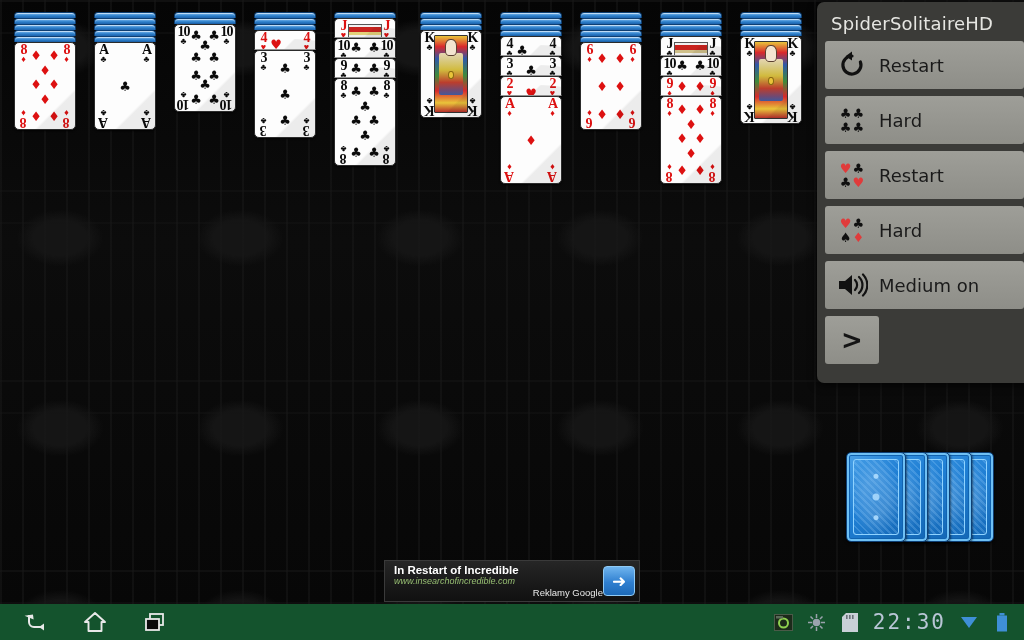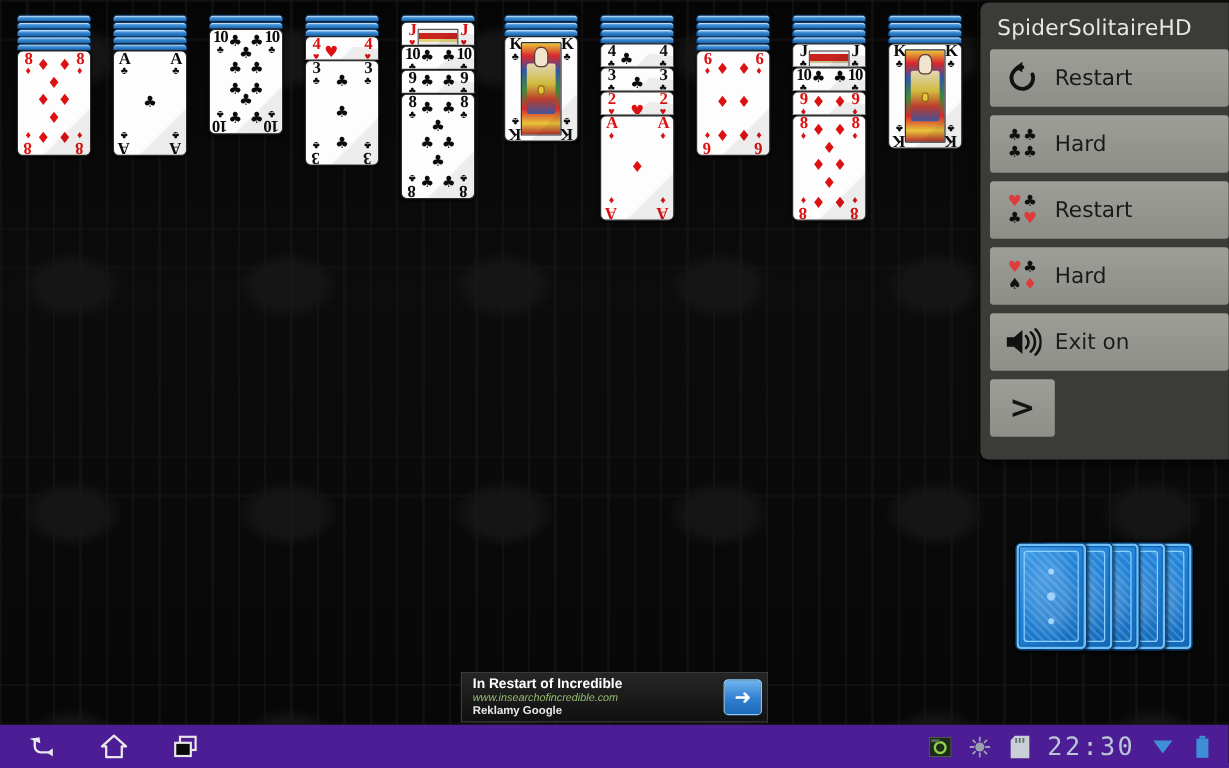--- a/index.html
+++ b/index.html
@@ -159,32 +159,32 @@
 
   
   #ad{
     position:absolute; left:384px; top:560px; width:256px; height:42px;
     background: linear-gradient(180deg,#262626 0%, #101010 100%);
     border:1px solid #3a3a3a; display:flex; align-items:center; padding:0 4px;
   }
   #ad .adtxt{ flex:1; padding-left:5px; }
   #ad .adtitle{ color:#ffffff; font-size:11.5px; font-weight:bold; line-height:12px; }
   #ad .adurl{ color:#97bf72; font-size:9px; line-height:11px;font-style:italic; }
-  #ad .adtag{ color:#e8e8e8; font-size:9.5px; line-height:11px; font-weight:bold;}
+  #ad .adtag{ color:#e8e8e8; font-size:9.5px; line-height:11px; font-weight:normal;text-align:right;}
   #ad .adbtn{
     width:32px; height:30px; border-radius:4px;
     background: linear-gradient(180deg,#6fb4ee 0%, #2f7fd0 55%, #1d6ab8 100%);
     border:1px solid #8fcaf5; display:flex; align-items:center; justify-content:center;
     color:#fff; font-size:17px;
   }
 
   
   #sysbar{
     position:absolute; left:0; top:604px; width:1024px; height:36px;
-    background:#4c1d95; display:flex; align-items:center;gap:48px;
+    background:#14532d; display:flex; align-items:center;gap:48px;
   }
   #navicons{ display:flex; align-items:center; gap:34px; padding-left:22px; }
   #navicons .ni{ width:26px; height:26px; display:flex; align-items:center; justify-content:center; }
   #sysright{ margin-left:auto; display:flex; align-items:center; gap:13px; padding-right:12px; }
   #clock{ color:#b9c6d6; font-size:21px; letter-spacing:2px; font-family:"DejaVu Sans Mono", monospace; }
   .tinyicon{ width:20px; height:20px; display:flex; align-items:center; justify-content:center; }
 </style>
 </head>
 <body>
 
@@ -721,21 +721,21 @@
 
     <div class="mrow">
       <div class="micon">
         <svg width="32" height="26" viewBox="0 0 32 26">
           <path d="M3 9 L9 9 L16 3 L16 23 L9 17 L3 17 Z" fill="#111"></path>
           <path d="M19 8 A7 7 0 0 1 19 18" fill="none" stroke="#111" stroke-width="2.2" stroke-linecap="round"></path>
           <path d="M23 5 A11 11 0 0 1 23 21" fill="none" stroke="#111" stroke-width="2.2" stroke-linecap="round"></path>
           <path d="M27 2.5 A15 15 0 0 1 27 23.5" fill="none" stroke="#111" stroke-width="2.2" stroke-linecap="round"></path>
         </svg>
       </div>
-      <div class="mlabel">Exit on</div>
+      <div class="mlabel">Medium on</div>
     </div>
 
     <div class="mrow split">
       <div class="btn-arrow">&gt;</div>
     </div>
   </div>
 
 
   <div id="ad">
     <div class="adtxt">

